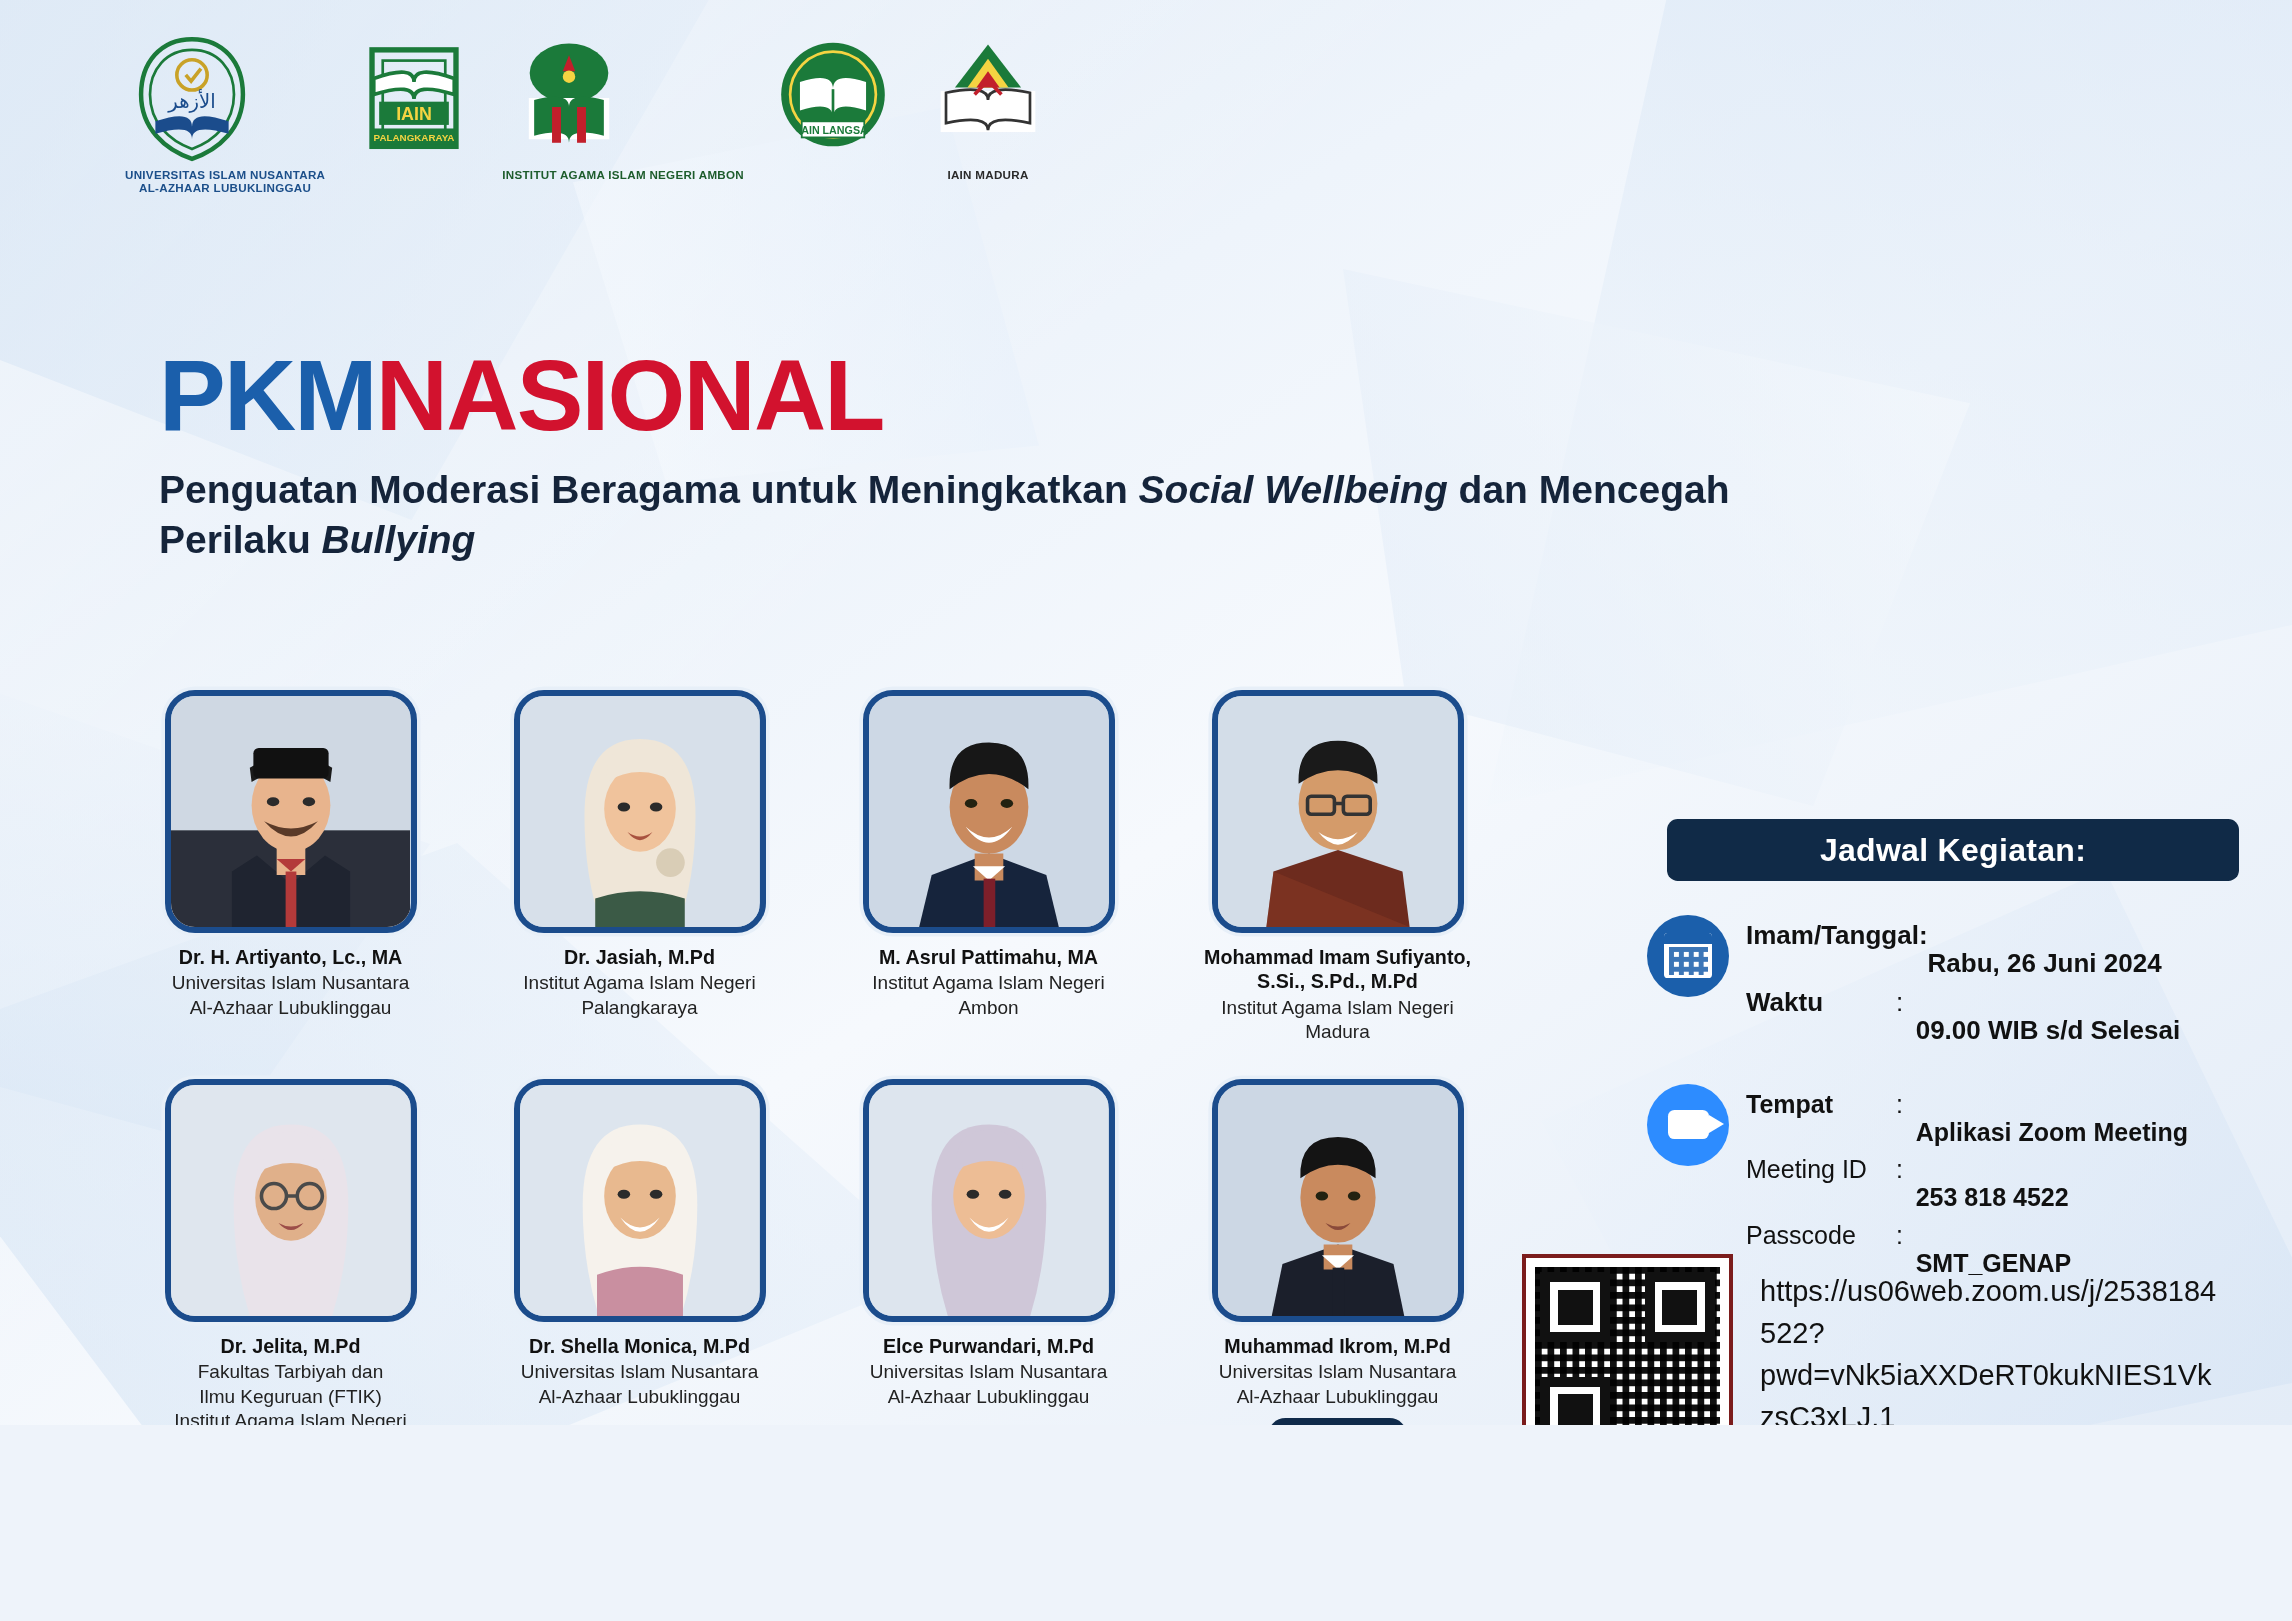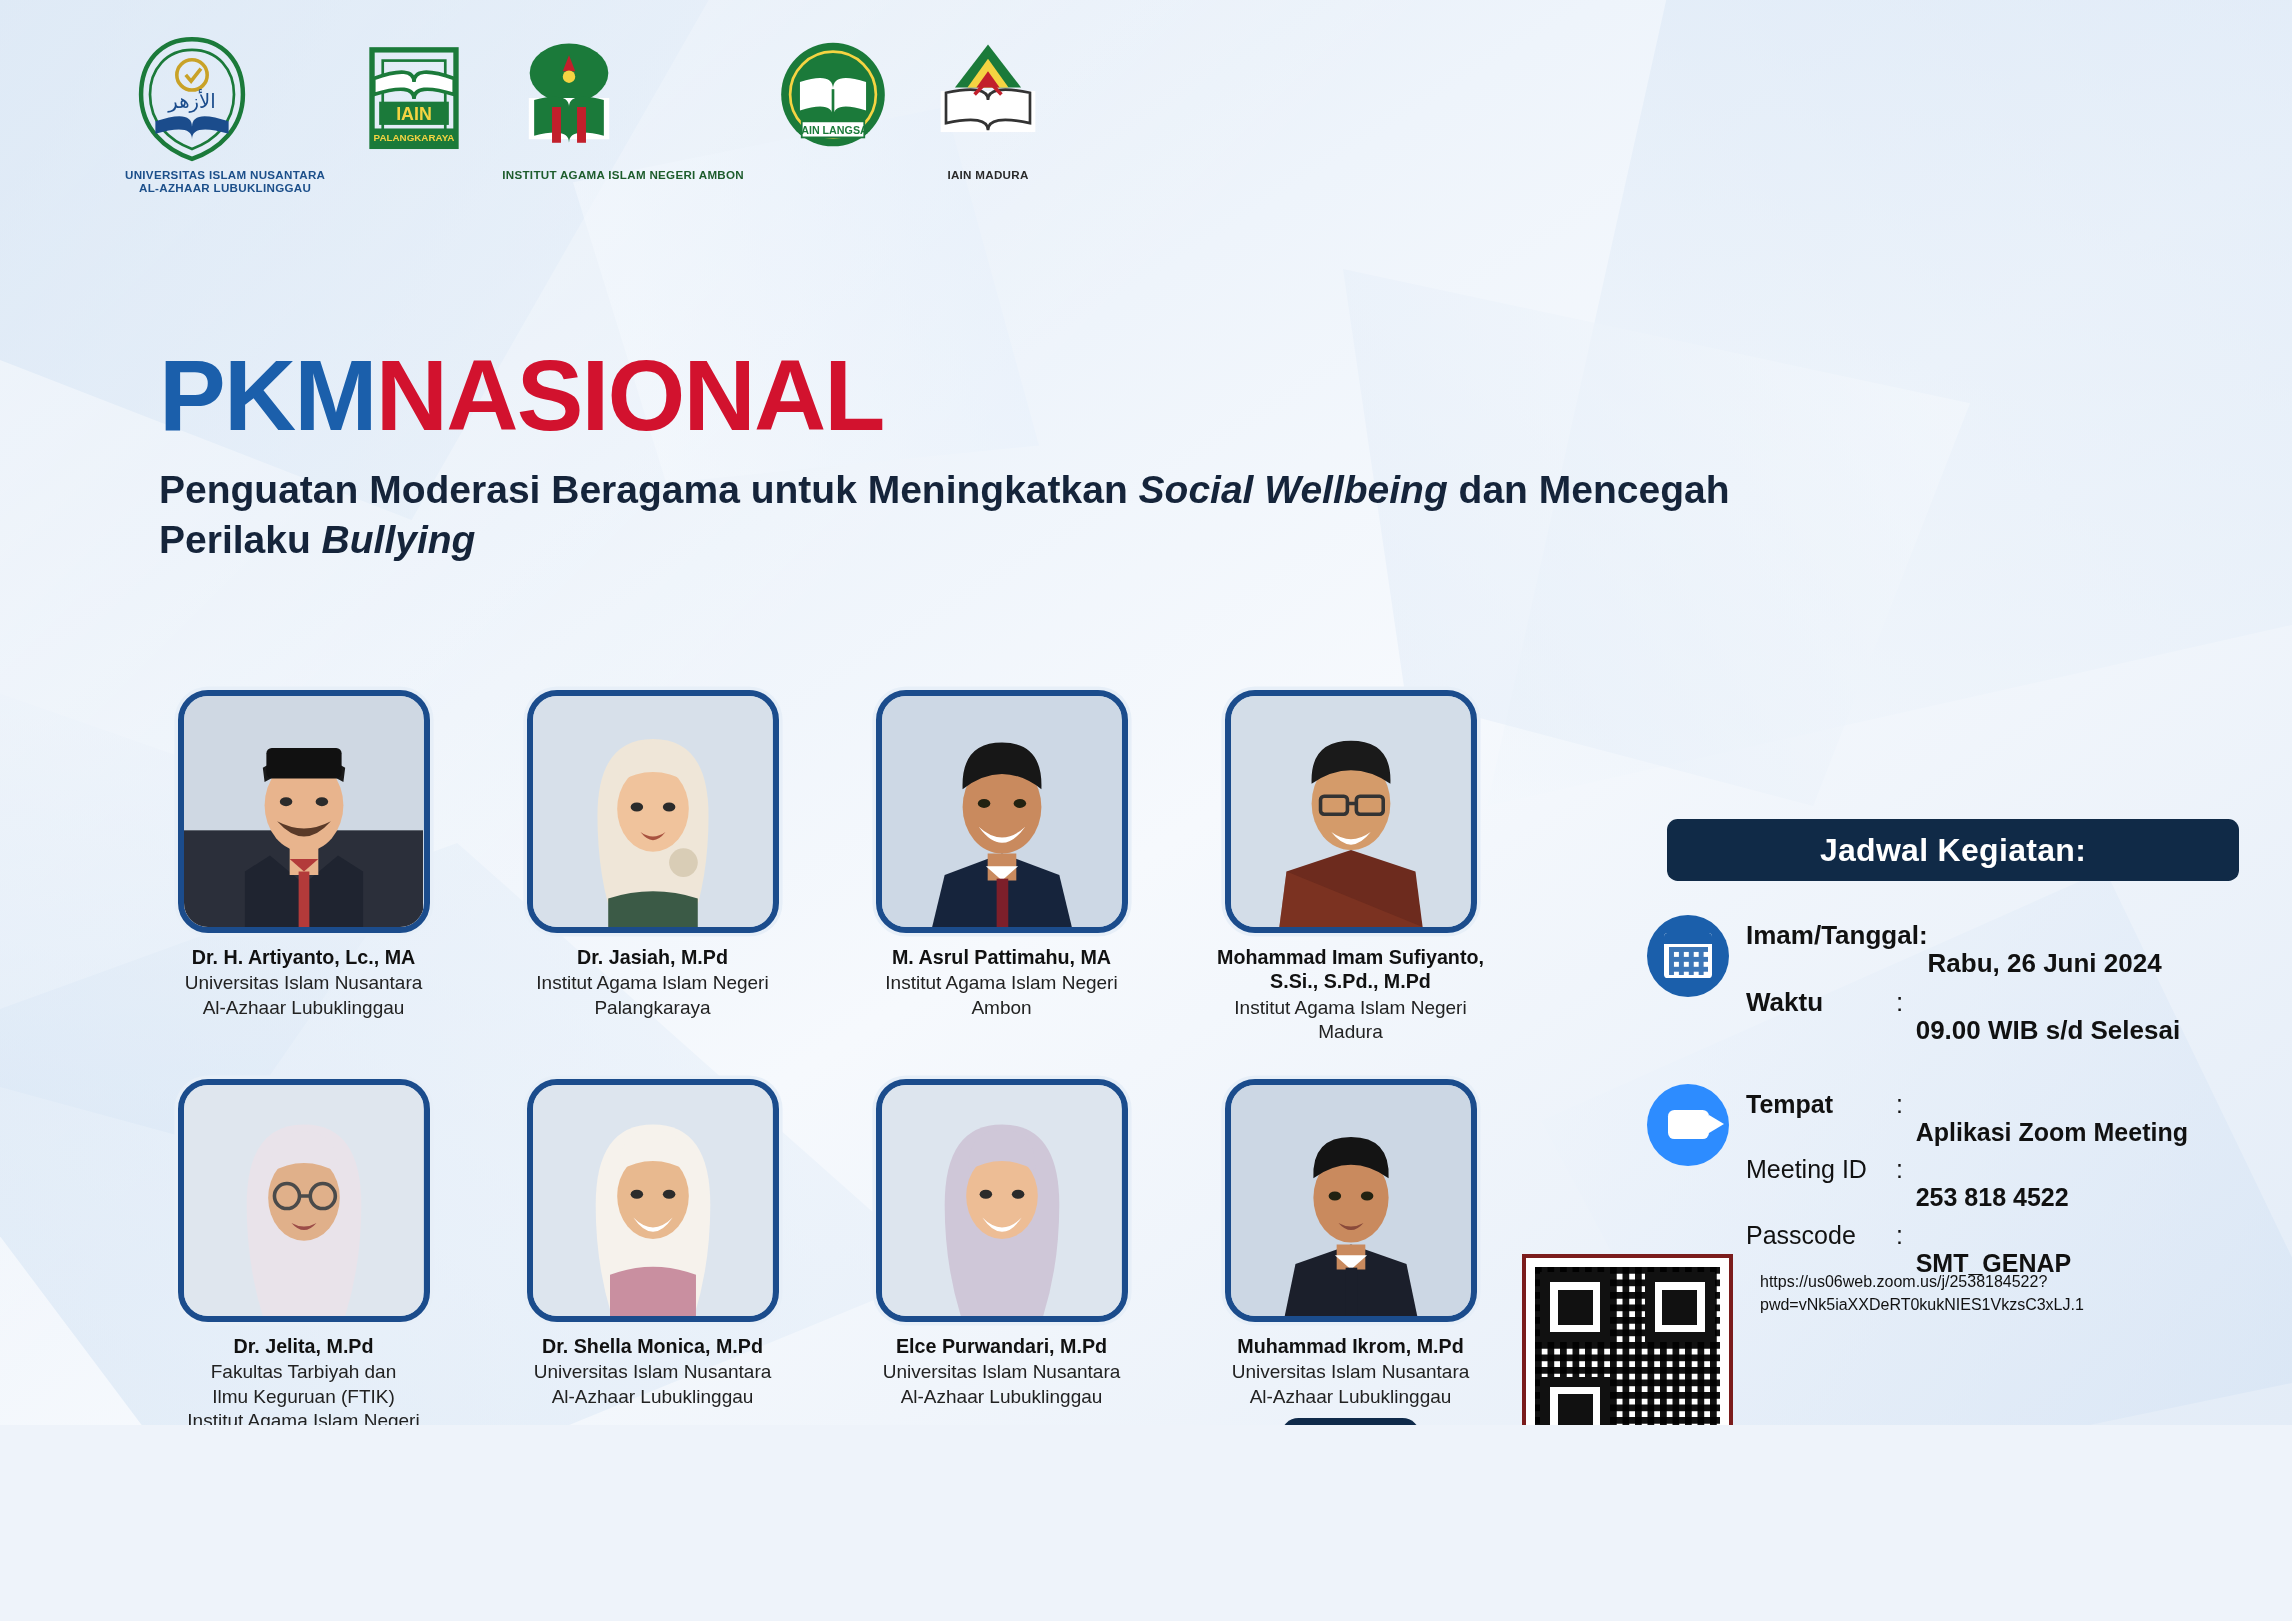--- a/index.html
+++ b/index.html
@@ -80,21 +80,21 @@
     color: #15243a;
     line-height: 1.28;
     max-width: 1639px;
   }
   .subtitle i { font-style: italic; }
 
   
   .speakers {
     position: absolute;
     top: 690px;
-    left: 129px;
+    left: 116px;
     width: 1397px;
   }
   .row { display: flex; }
   .row + .row { margin-top: 34px; }
   .speaker {
     width: 349px;
     text-align: center;
   }
   .photo-frame {
     width: 240px;
@@ -212,21 +212,21 @@
   .qr-eye.tr { top: 5.4px; right: 5.4px; }
   .qr-eye.bl { bottom: 5.4px; left: 5.4px; }
   .scan-me {
     margin-top: 28px;
     font-size: 25px;
     font-weight: bold;
     color: #1b5fab;
     text-align: right;
   }
   .zoom-link {
-    font-size: 16px;
+    font-size: 29px;
     color: #111;
     line-height: 1.45;
     padding-top: 16px;
     max-width: 466px;
     word-break: break-word;
   }
 </style>
 </head>
 <body>
 

